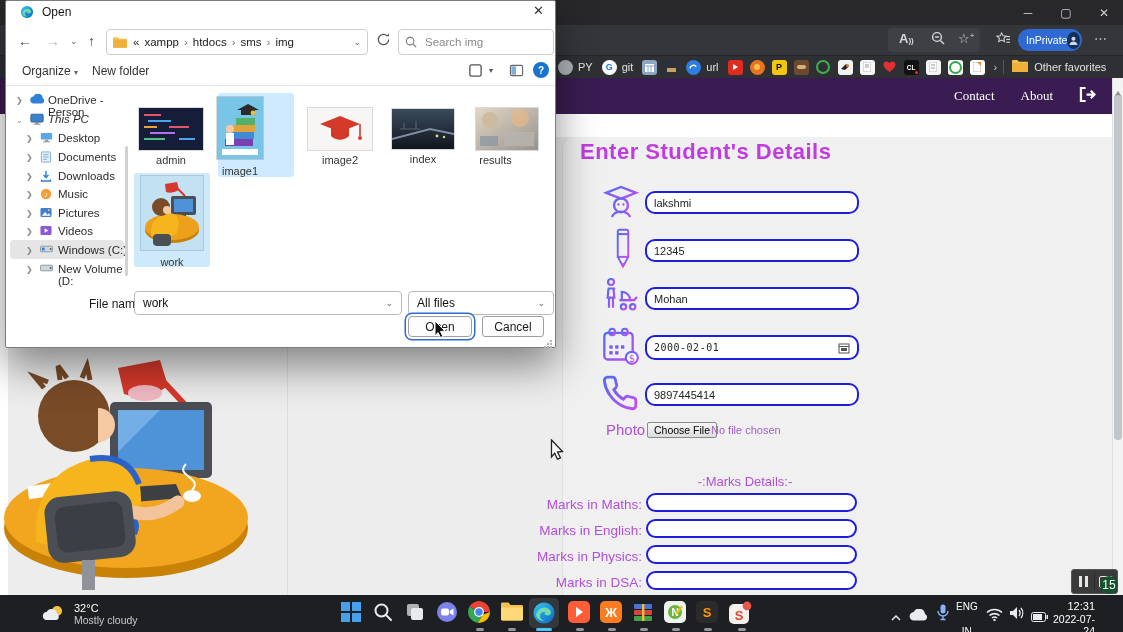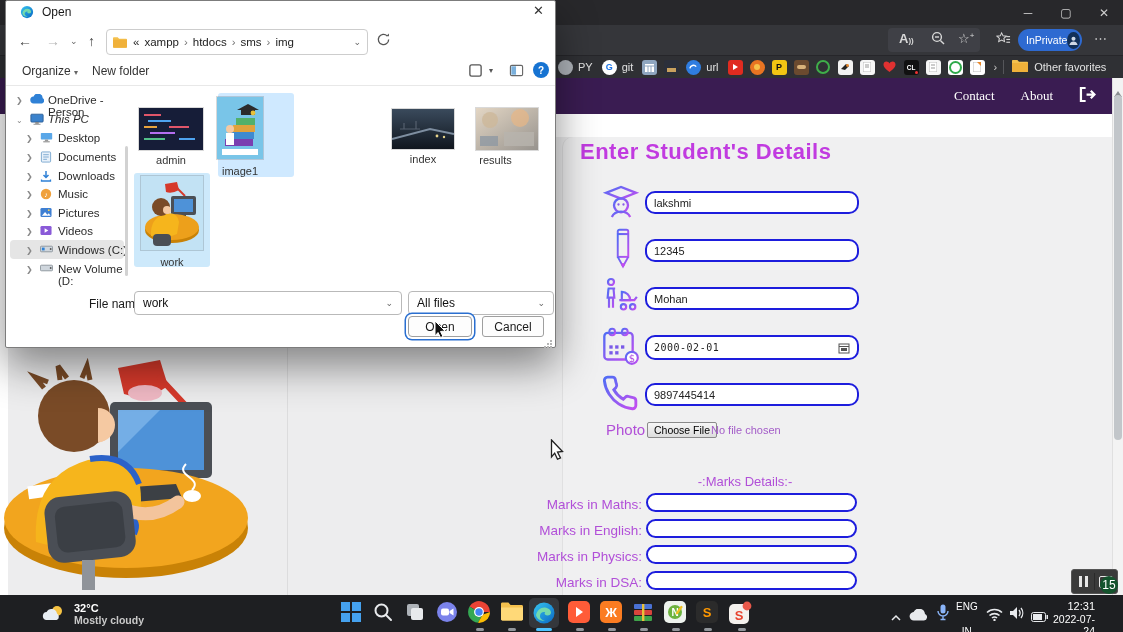--- a/index.html
+++ b/index.html
@@ -391,20 +391,27 @@
       <span class="crumb" style="margin:0 5px;color:#777;">›</span>
       <span class="crumb">img</span>
       <span style="margin-left:auto;font-size:9px;color:#666;">⌄</span>
     </div>
     <span class="d" style="left:370px;top:31px;">
       <svg width="15" height="15" viewBox="0 0 16 16">
           <path d="M13.5 8a5.5 5.5 0 11-1.6-3.9" fill="none" stroke="#555" stroke-width="1.4"></path>
           <path d="M13.8 1.5v3h-3z" fill="#555"></path>
         </svg>
     </span>
+    <div class="d box flex" style="left:392px;top:28px;width:156px;height:26px;padding:0 6px;">
+      <svg width="12" height="12" viewBox="0 0 14 14" style="margin-right:6px;">
+          <circle cx="6" cy="6" r="4.4" fill="none" stroke="#777" stroke-width="1.3"></circle>
+          <line x1="9.4" y1="9.4" x2="13" y2="13" stroke="#777" stroke-width="1.3"></line>
+        </svg>
+      <input style="border: none; outline: none; width: 110px; font-size: 11.5px; font-family: &quot;Liberation Sans&quot;, sans-serif; background: transparent;" placeholder="Search img">
+    </div>
 
     <span class="d" style="left:16px;top:63px;font-size:12px;color:#333;"><span>Organize</span> <span style="font-size:8px;color:#666;">▾</span></span>
     <span class="d" style="left:86px;top:63px;font-size:12px;color:#333;">New folder</span>
     <span class="d" style="left:462px;top:62px;"><svg width="15" height="15" viewBox="0 0 16 16">
           <rect x="2" y="2" width="12" height="12" rx="2" fill="none" stroke="#555" stroke-width="1.4"></rect>
         </svg></span>
     <span class="d" style="left:483px;top:65px;font-size:8px;color:#555;">▾</span>
     <span class="d" style="left:503px;top:62px;"><svg width="15" height="15" viewBox="0 0 16 16">
           <rect x="1.5" y="2.5" width="13" height="11" rx="1.5" fill="#fff" stroke="#666" stroke-width="1.2"></rect>
           <rect x="2.5" y="3.5" width="5" height="9" fill="#7ab0dc"></rect>
@@ -524,20 +531,30 @@
           <rect x="12" y="35" width="25" height="7" fill="#3f8ad0"></rect>
           <rect x="16" y="28" width="22" height="7" fill="#e0a23c"></rect>
           <rect x="19" y="21" width="19" height="7" fill="#52b06a"></rect>
           <rect x="24" y="13" width="14" height="5" fill="#2b2b2b"></rect>
           <polygon points="31,7 42,13 20,13" fill="#2b2b2b"></polygon>
           <circle cx="36" cy="16" r="2.4" fill="#e8c23a"></circle>
           <circle cx="13" cy="32" r="4" fill="#f5c9a2"></circle>
           <rect x="9" y="36" width="8" height="12" fill="#fff"></rect>
         </svg>
       <div class="filelab" style="margin-top:2px;">image1</div>
+    </div>
+    <div class="filetile" style="left:302px;top:107px;width:64px;">
+      <svg class="thumb" width="64" height="42" viewBox="0 0 64 42">
+          <rect width="64" height="42" fill="#f7f6f4"></rect>
+          <polygon points="32,8 52,16 32,24 12,16" fill="#d43a2a"></polygon>
+          <path d="M23 20v8c5 5 13 5 18 0v-8" fill="#d43a2a"></path>
+          <line x1="52" y1="16" x2="52" y2="28" stroke="#d43a2a" stroke-width="1.6"></line>
+          <circle cx="52" cy="30" r="2" fill="#d43a2a"></circle>
+        </svg>
+      <div class="filelab">image2</div>
     </div>
     <div class="filetile" style="left:386px;top:108px;width:62px;">
       <svg class="thumb" width="62" height="40" viewBox="0 0 62 40">
           <defs>
             <linearGradient id="sky" x1="0" y1="0" x2="0" y2="1">
               <stop offset="0" stop-color="#3a4a5c"></stop>
               <stop offset="1" stop-color="#10161e"></stop>
             </linearGradient>
           </defs>
           <rect width="62" height="40" fill="url(#sky)"></rect>
@@ -603,21 +620,21 @@
             <rect x="6" y="3" width="2" height="2"></rect>
             <rect x="0" y="6" width="2" height="2"></rect>
             <rect x="3" y="6" width="2" height="2"></rect>
             <rect x="6" y="6" width="2" height="2"></rect>
           </g>
         </svg>
     </span>
   </div>
 
   <div class="r taskbar"></div>
-  <div class="r flex" style="left:42px;top:598px;height:32px;gap:8px;font-weight:bold;">
+  <div class="r flex" style="left:42px;top:598px;height:32px;gap:8px;">
     <svg width="24" height="22" viewBox="0 0 24 22">
         <circle cx="15" cy="8" r="5" fill="#f6c344"></circle>
         <path d="M4 17a4 4 0 01.6-7.9A5.5 5.5 0 0115 10.5 3.6 3.6 0 0114.6 17z" fill="#e8eef4"></path>
       </svg>
     <span>
       <div style="color:#fff;font-size:11px;">32°C</div>
       <div style="color:#c9c9c9;font-size:10.5px;">Mostly cloudy</div>
     </span>
   </div>
 

